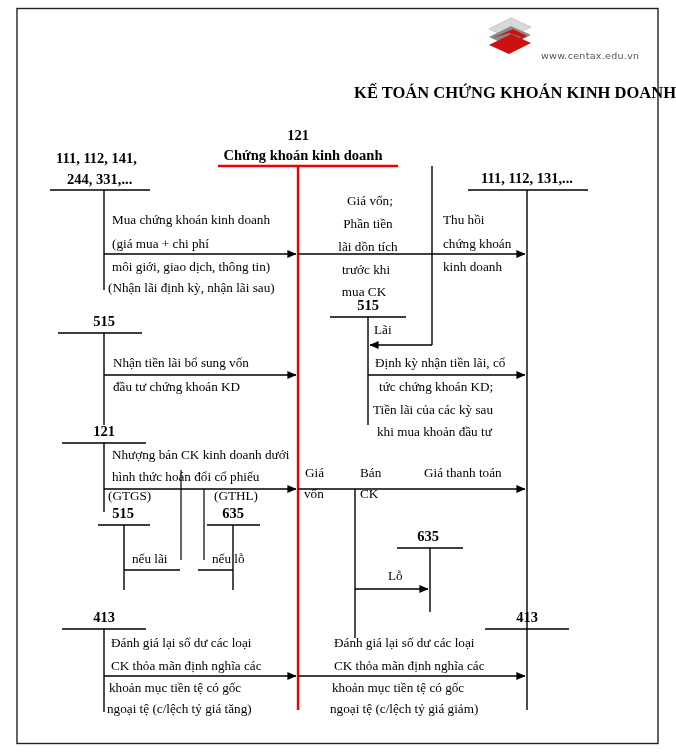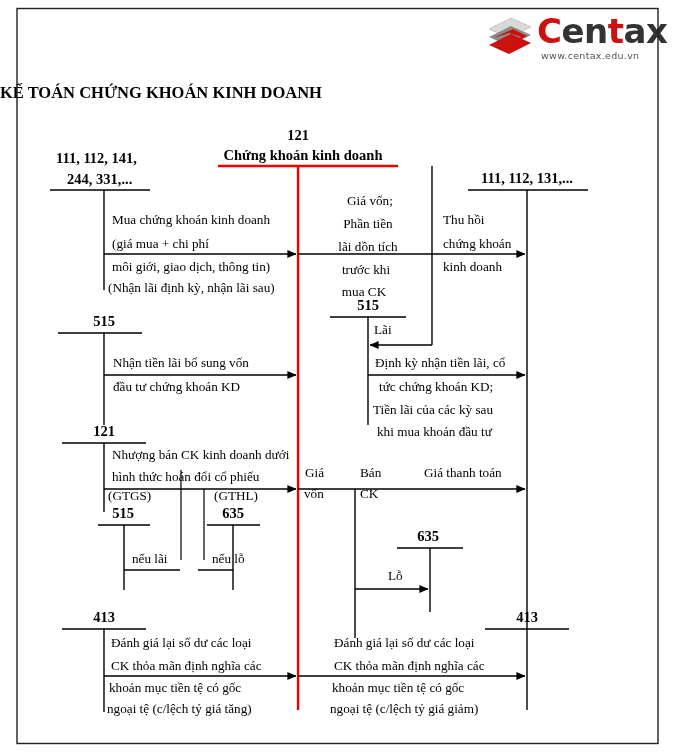--- a/index.html
+++ b/index.html
@@ -64,21 +64,21 @@
     text-align: center;
     font-size: 15px;
     font-weight: bold;
     color: #000000;
   }
   #title-2 {
     position: absolute;
     left: 0;
     top: 83px;
     width: 676px;
-    text-align: left;
+    text-align: right;
     font-size: 16.5px;
     font-weight: bold;
     color: #000000;
   }
   
   #canvas {
     position: absolute;
     left: 0;
     top: 0;
     width: 676px;
@@ -101,23 +101,20 @@
 <div id="page">
 
   <div id="logo-block">
     <svg id="logo-mark" viewBox="0 0 46 40">
       <polygon points="2,13 24,2 44,11 22,22" fill="#d9d9d9"></polygon>
       <polygon points="2,13 24,2 44,11 22,22" fill="none" stroke="#bdbdbd" stroke-width="0.8"></polygon>
       <polygon points="2,21 24,10 44,19 22,30" fill="#8a8a8a"></polygon>
       <polygon points="2,29 24,18 44,27 22,38" fill="#cc1111"></polygon>
       <polygon points="6,22 26,13 40,20 26,27 34,21 22,17" fill="#cc1111"></polygon>
     </svg>
-    <div id="logo-word">
-      <span class="logo-c">C</span><span class="logo-en">en</span><span class="logo-t">t</span><span class="logo-ax">ax</span>
-    </div>
     <div id="logo-url">www.centax.edu.vn</div>
   </div>
 
   <div id="title-2">KẾ TOÁN CHỨNG KHOÁN KINH DOANH</div>
 
   <svg id="canvas" viewBox="0 0 676 753">
     <defs>
       <marker id="arrR" markerWidth="9" markerHeight="8" refX="8.6" refY="4" orient="auto" markerUnits="userSpaceOnUse">
         <path d="M0,0 L9,4 L0,8 z" fill="#000000"></path>
       </marker>

